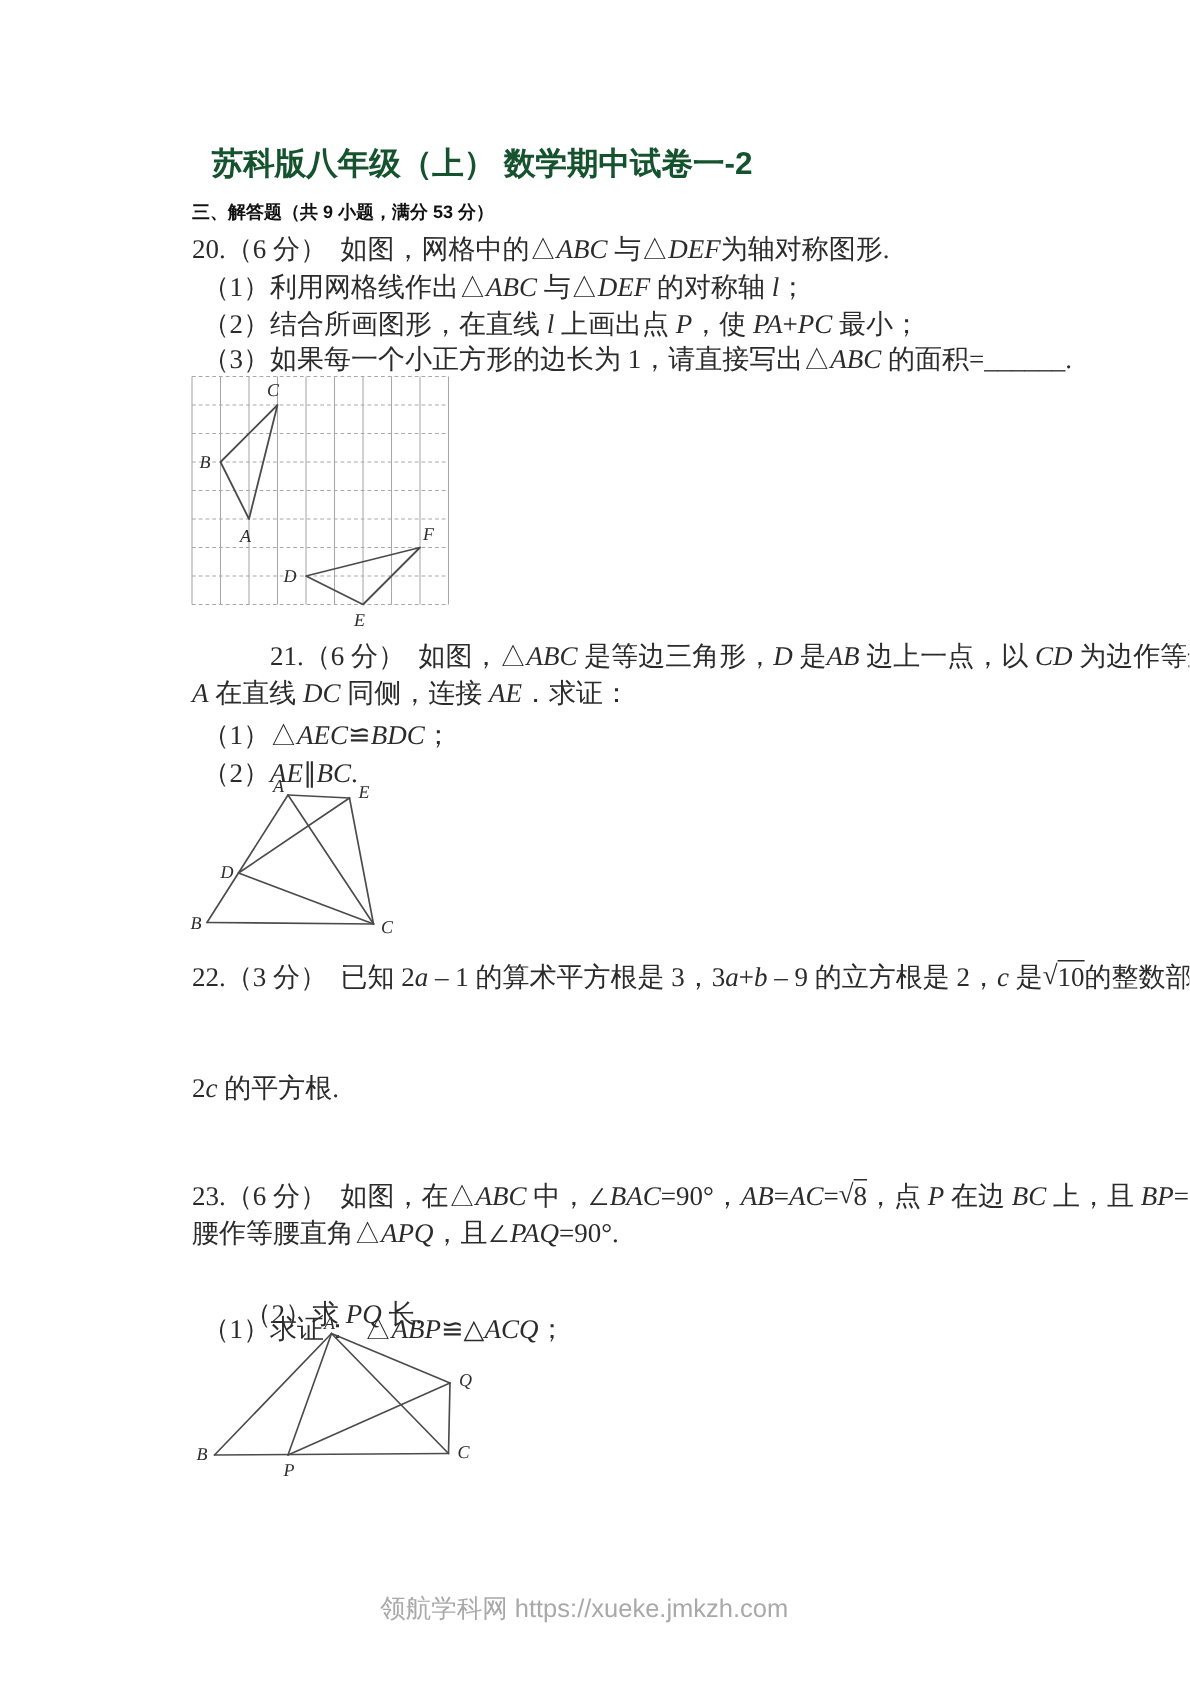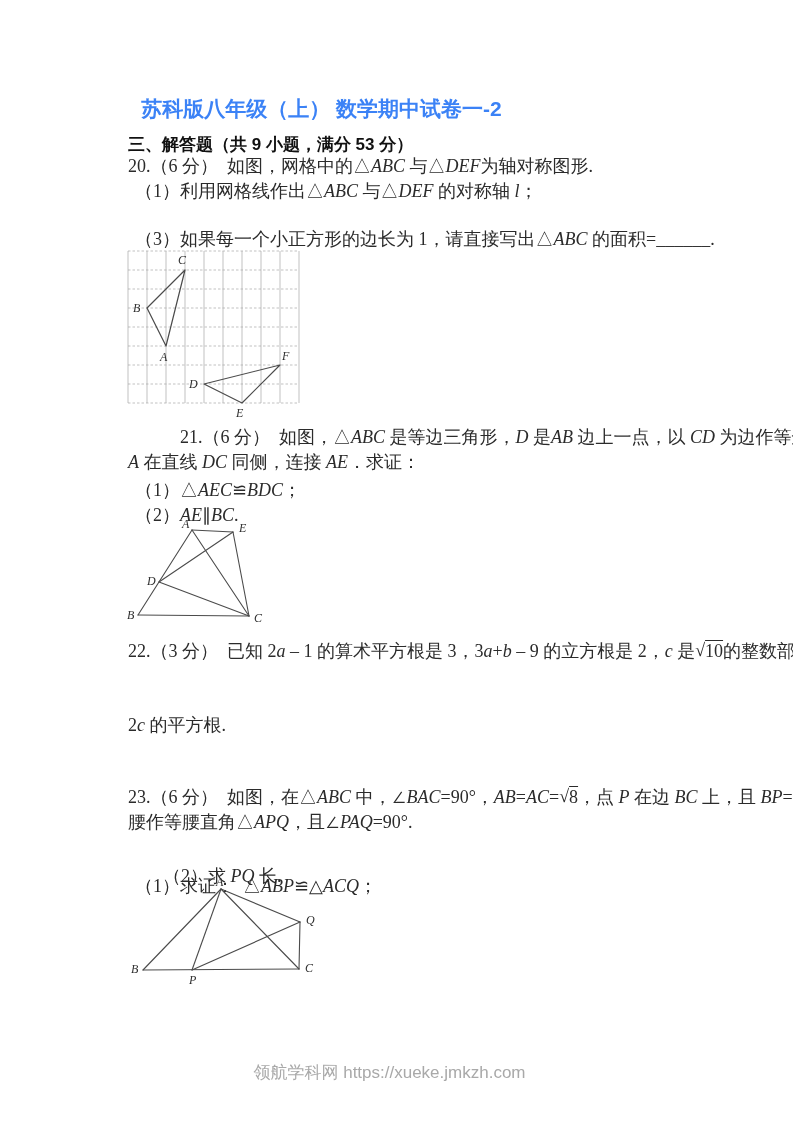--- a/index.html
+++ b/index.html
@@ -1,20 +1,20 @@
 <!DOCTYPE html>
 <html><head>
 <meta charset="utf-8">
 <style>
   html,body{margin:0;padding:0;background:#ffffff;}
   .page{position:relative;width:793px;height:1122px;background:#fff;overflow:hidden;
         font-family:"Liberation Serif",serif;color:#2b2b2b;}
   .doc-title{position:absolute;top:95px;left:0;width:643px;text-align:center;
-        font-family:"Liberation Sans",sans-serif;font-weight:bold;font-size:21px;color:#3b82f6;}
-  .section-heading{position:absolute;left:128px;top:133px;font-weight:bold;font-size:17px;color:#111;
+        font-family:"Liberation Sans",sans-serif;font-weight:bold;font-size:21px;color:#14532d;}
+  .section-heading{position:absolute;left:128px;top:133px;font-weight:bold;font-size:12px;color:#111;
         font-family:"Liberation Sans",sans-serif;}
   .tline{position:absolute;font-size:18px;line-height:20px;white-space:pre;color:#2b2b2b;}
   .tline i{font-family:"Liberation Serif",serif;}
   .sqrt .rsym{display:inline-block;transform:translateY(-1px);}
   .sqrt .rnum{text-decoration:overline;}
   .figsvg{position:absolute;}
   .gv{stroke:#a8a8a8;stroke-width:0.7;}
   .gh{stroke:#a8a8a8;stroke-width:0.7;stroke-dasharray:2.5 2;}
   .tri{stroke:#4b4b4b;stroke-width:1.2;fill:none;stroke-linejoin:round;}
   .fseg{stroke:#4b4b4b;stroke-width:1.1;stroke-linecap:round;}
@@ -26,20 +26,21 @@
 <body>
 
 <div class="page">
 
   <div class="doc-title">苏科版八年级（上） 数学期中试卷一-2</div>
 
   <div class="section-heading">三、解答题（共 9 小题，满分 53 分）</div>
 
   <div class="tline" style="left:128px;top:156px;">20.（6 分）  如图，网格中的△<i>ABC</i> 与△<i>DEF</i>为轴对称图形.</div>
   <div class="tline" style="left:135px;top:181px;">（1）利用网格线作出△<i>ABC</i> 与△<i>DEF</i> 的对称轴 <i>l</i>；</div>
+  <div class="tline" style="left:135px;top:206px;">（2）结合所画图形，在直线 <i>l</i> 上画出点 <i>P</i>，使 <i>PA</i>+<i>PC</i> 最小；</div>
   <div class="tline" style="left:135px;top:229px;">（3）如果每一个小正方形的边长为 1，请直接写出△<i>ABC</i> 的面积=______.</div>
 
   <svg class="figsvg" style="left:124px;top:247px;" width="190" height="172">
       <line x1="4" y1="4" x2="4" y2="156" class="gv"></line>
       <line x1="23" y1="4" x2="23" y2="156" class="gv"></line>
       <line x1="42" y1="4" x2="42" y2="156" class="gv"></line>
       <line x1="61" y1="4" x2="61" y2="156" class="gv"></line>
       <line x1="80" y1="4" x2="80" y2="156" class="gv"></line>
       <line x1="99" y1="4" x2="99" y2="156" class="gv"></line>
       <line x1="118" y1="4" x2="118" y2="156" class="gv"></line>

